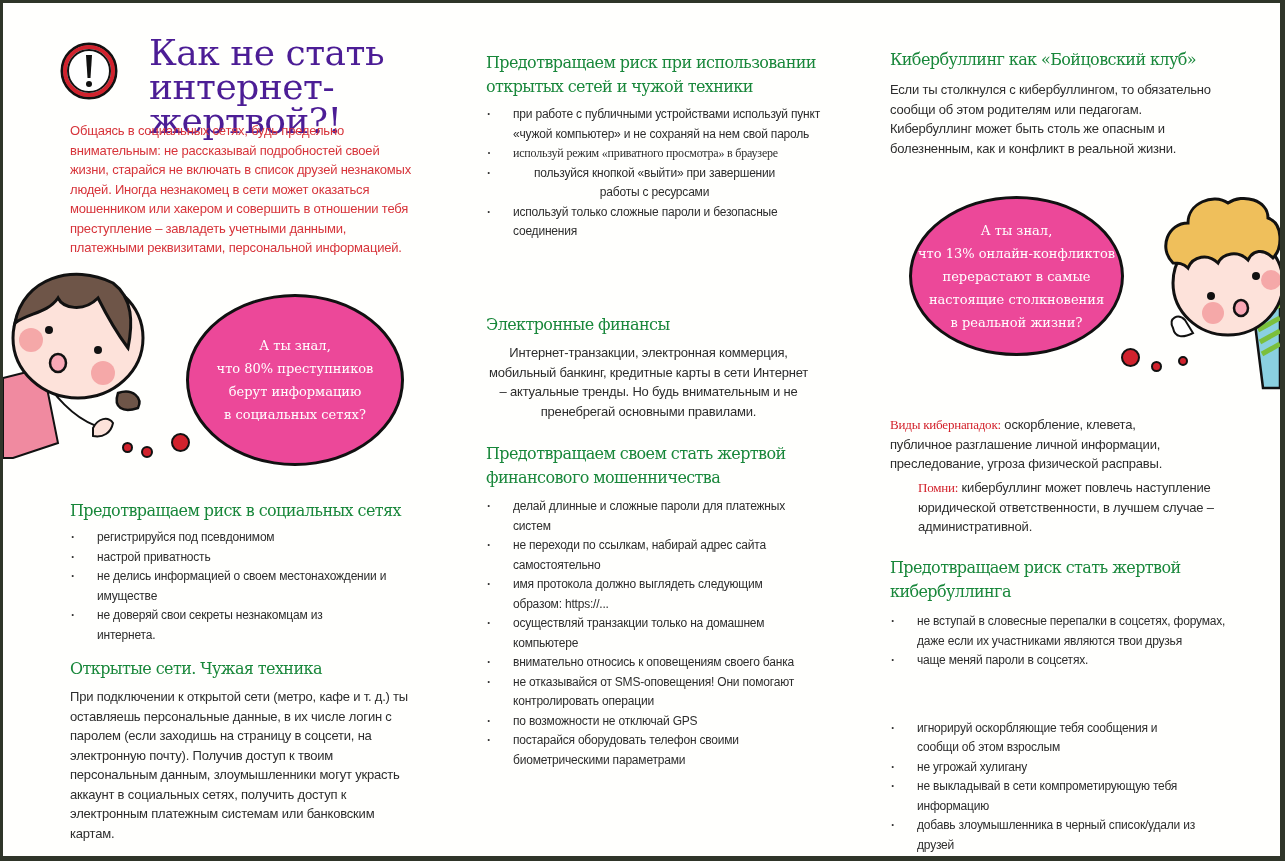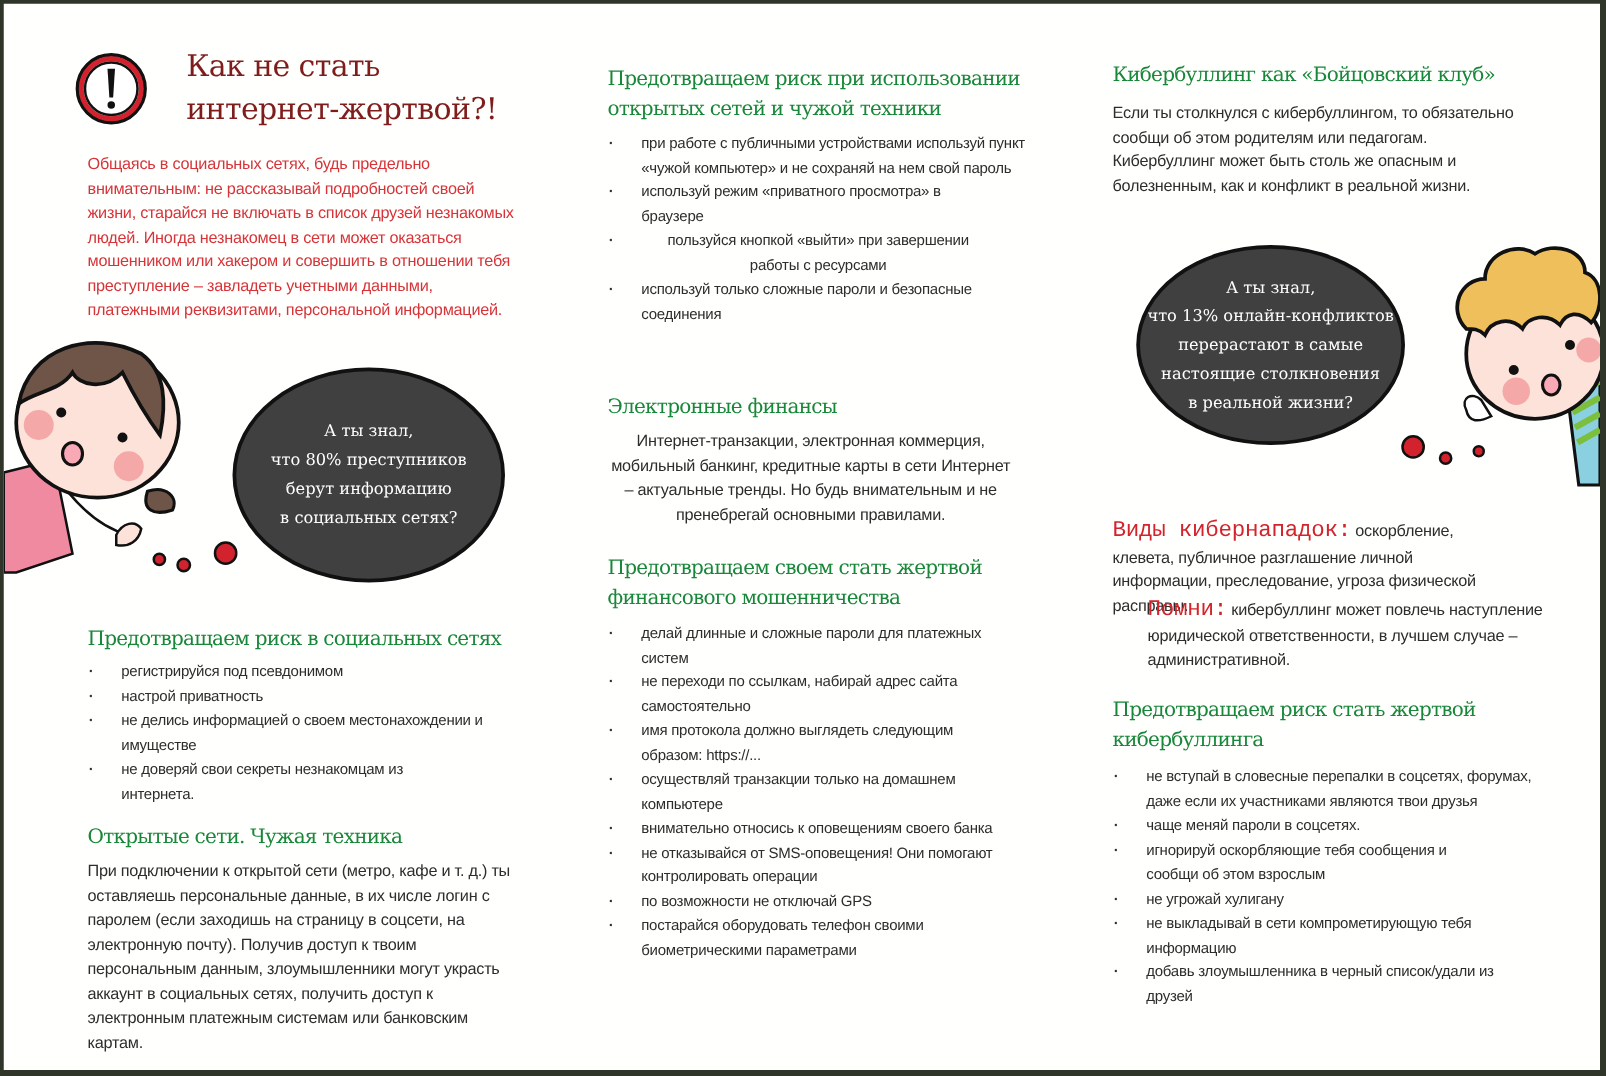--- a/index.html
+++ b/index.html
@@ -5,39 +5,39 @@
   * { box-sizing: border-box; margin: 0; padding: 0; }
   html, body { width: 1285px; height: 861px; overflow: hidden; background: #2f3529; }
   body { font-family: "Liberation Sans", "DejaVu Sans", sans-serif; }
   .page {
     position: absolute; left: 3px; top: 3px; width: 1277px; height: 853px;
     background: #fffffd; overflow: hidden;
   }
   .col { position: absolute; }
   .title-red {
     font-family: "DejaVu Serif", "Liberation Serif", serif;
-    color: #7f1d1d; font-size: 24px; line-height: 34px; letter-spacing: -0.5px;
+    color: #4c1d95; font-size: 36px; line-height: 34px; letter-spacing: -0.5px;
   }
   .h-green {
     font-family: "DejaVu Serif", "Liberation Serif", serif;
     color: #18873a; font-size: 16px; line-height: 24px; letter-spacing: -0.6px;
   }
   .para { color: #2d2d2d; font-size: 13px; line-height: 19.5px; letter-spacing: -0.2px; }
   .para.red { color: #d7343a; }
   ul.bul { list-style: none; }
   ul.bul li {
     position: relative; padding-left: 27px; color: #2d2d2d;
     font-size: 12px; line-height: 19.5px; letter-spacing: -0.2px;
   }
   ul.bul li::before {
     content: "·"; position: absolute; left: 1px; top: 0; font-weight: bold; color: #333;
   }
-  .lbl-red { font-family: Liberation Mono, monospace; color: #d3232c; font-size: 18px; }
+  .lbl-red { font-family: Liberation Serif, serif; color: #d3232c; font-size: 13px; }
   .bubble {
-    position: absolute; background: #404040; border: 3px solid #111;
+    position: absolute; background: #ec4899; border: 3px solid #111;
     border-radius: 50%; color: #fff;
     font-family: "DejaVu Serif", "Liberation Serif", serif;
     font-size: 13px; line-height: 23px; text-align: center;
     display: flex; flex-direction: column; justify-content: center; align-items: center;
   }
   .dot { position: absolute; background: #d1222d; border: 2px solid #111; border-radius: 50%; }
   svg { position: absolute; overflow: visible; }
 </style>
 </head>
 <body>
@@ -90,21 +90,21 @@
     <li style="width:330px;">не делись информацией о своем местонахождении и имуществе</li>
     <li style="width:290px;">не доверяй свои секреты незнакомцам из интернета.</li>
   </ul>
 
   <div class="col h-green" style="left:67px;top:654px;width:360px;">Открытые сети. Чужая техника</div>
   <div class="col para" style="left:67px;top:684px;width:348px;">При подключении к открытой сети (метро, кафе и т. д.) ты оставляешь персональные данные, в их числе логин с паролем (если заходишь на страницу в соцсети, на электронную почту). Получив доступ к твоим персональным данным, злоумышленники могут украсть аккаунт в социальных сетях, получить доступ к электронным платежным системам или банковским картам.</div>
 
   <div class="col h-green" style="left:483px;top:48px;width:340px;">Предотвращаем риск при использовании открытых сетей и чужой техники</div>
   <ul class="col bul" style="left:483px;top:102px;width:340px;">
     <li>при работе с публичными устройствами используй пункт «чужой компьютер» и не сохраняй на нем свой пароль</li>
-    <li style="width:300px;">используй режим «приватного просмотра» в браузере</li>
+    <li style="width:300px;font-family:Liberation Serif, serif;">используй режим «приватного просмотра» в браузере</li>
     <li style="width:310px;text-align:center;">пользуйся кнопкой «выйти» при завершении работы с ресурсами</li>
     <li>используй только сложные пароли и безопасные соединения</li>
   </ul>
 
   <div class="col h-green" style="left:483px;top:310px;width:340px;">Электронные финансы</div>
   <div class="col para" style="left:483px;top:340px;width:325px;text-align:center;">Интернет-транзакции, электронная коммерция, мобильный банкинг, кредитные карты в сети Интернет – актуальные тренды. Но будь внимательным и не пренебрегай основными правилами.</div>
 
   <div class="col h-green" style="left:483px;top:439px;width:340px;">Предотвращаем своем стать жертвой финансового мошенничества</div>
   <ul class="col bul" style="left:483px;top:494px;width:340px;">
     <li style="width:320px;">делай длинные и сложные пароли для платежных систем</li>
@@ -148,19 +148,19 @@
     <span class="lbl-red">Виды кибернападок:</span><span> оскорбление, клевета, публичное разглашение личной информации, преследование, угроза физической расправы.</span>
   </div>
   <div class="col para" style="left:887px;top:475px;width:340px;margin-left:28px;">
     <span class="lbl-red">Помни:</span><span> кибербуллинг может повлечь наступление юридической ответственности, в лучшем случае – административной.</span>
   </div>
 
   <div class="col h-green" style="left:887px;top:553px;width:330px;">Предотвращаем риск стать жертвой кибербуллинга</div>
   <ul class="col bul" style="left:887px;top:609px;width:350px;">
     <li style="width:340px;">не вступай в словесные перепалки в соцсетях, форумах, даже если их участниками являются твои друзья</li>
     <li>чаще меняй пароли в соцсетях.</li>
-    <li style="width:310px;">игнорируй оскорбляющие тебя сообщения и сообщи об этом взрослым</li>
+    <li style="width:310px;margin-top:48px;">игнорируй оскорбляющие тебя сообщения и сообщи об этом взрослым</li>
     <li>не угрожай хулигану</li>
     <li style="width:320px;">не выкладывай в сети компрометирующую тебя информацию</li>
     <li style="width:320px;">добавь злоумышленника в черный список/удали из друзей</li>
   </ul>
 
 </div>
 
 </body></html>

